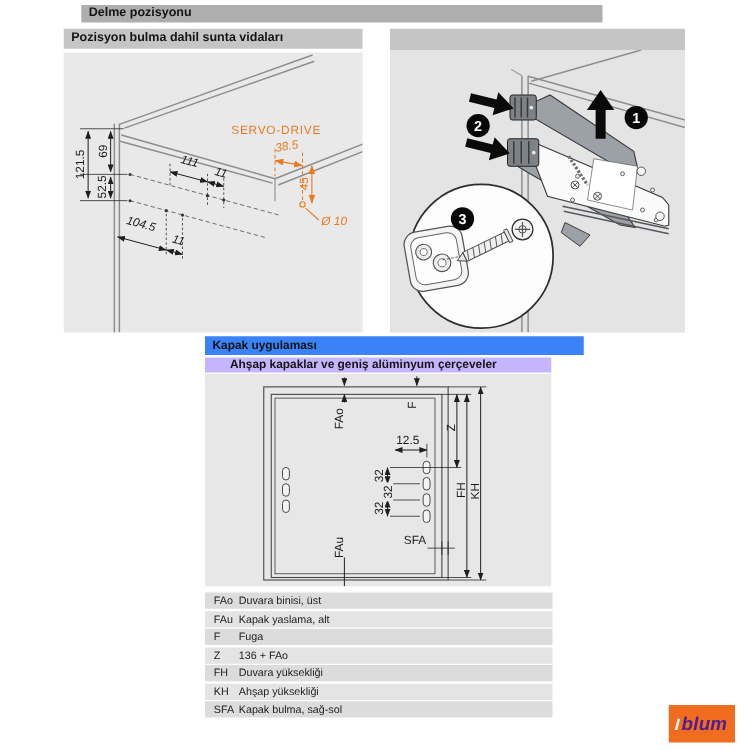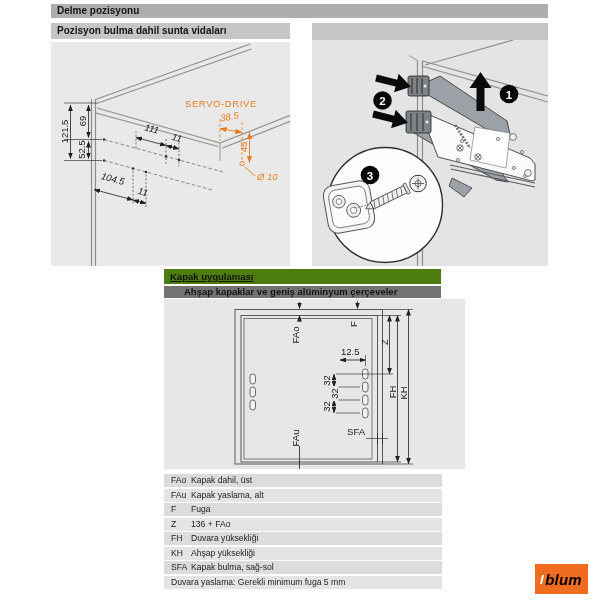--- a/index.html
+++ b/index.html
@@ -1,36 +1,36 @@
 <!DOCTYPE html>
 <html><head>
 <meta charset="utf-8">
 <style>
   html,body{margin:0;padding:0;}
   body{width:600px;height:600px;position:relative;background:#ffffff;
        font-family:"Liberation Sans",sans-serif;overflow:hidden;}
   .abs{position:absolute;}
   .bar{background:#aeaeae;color:#141414;font-weight:bold;font-size:10px;
        line-height:14px;padding-left:6px;box-sizing:border-box;}
-  #bar-title{left:51px;top:4px;width:497px;height:14px;}
+  #bar-title{left:65px;top:4px;width:417px;height:14px;}
   #bar-sub-left{left:51px;top:23px;width:239px;height:16px;background:#c5c5c5;line-height:16px;}
   #bar-sub-right{left:312px;top:23px;width:236px;height:17px;background:#c5c5c5;}
   #panel-left{left:51px;top:42px;width:239px;height:224px;background:#e9e9e9;}
   #panel-right{left:312px;top:40px;width:236px;height:226px;background:#e4e4e4;}
-  #bar-app{left:164px;top:269px;width:277px;height:15px;background:#4d7c0f;line-height:15px;font-size:9.5px;text-decoration:underline;}
-  #bar-app-sub{left:164px;top:286px;width:277px;height:12px;background:#737373;line-height:12px;font-size:9.5px;padding-left:20px;}
-  #panel-mid{left:164px;top:299px;width:277px;height:170px;background:#e7e7e7;padding-left:24px;}
+  #bar-app{left:164px;top:269px;width:303px;height:15px;background:#3b82f6;line-height:15px;font-size:9.5px;}
+  #bar-app-sub{left:164px;top:286px;width:277px;height:12px;background:#c4b5fd;line-height:12px;font-size:9.5px;padding-left:20px;}
+  #panel-mid{left:164px;top:299px;width:277px;height:170px;background:#e7e7e7;}
   #legend{left:164px;top:474px;width:278px;}
   .lrow{position:relative;height:13px;margin-bottom:1.5px;background:#dcdcdc;
         font-size:8.6px;line-height:13.5px;color:#222;}
   .lrow:nth-child(even){background:#e4e4e4;}
   .lrow .k{position:absolute;left:7px;}
   .lrow .d{position:absolute;left:27px;}
   .lrow.full .d{left:7px;}
-  #logo{left:535px;top:564px;width:53px;height:30px;background:#f06c1e;color:#000000;
+  #logo{left:535px;top:564px;width:53px;height:30px;background:#f06c1e;color:#4c1d95;
         display:flex;align-items:center;justify-content:center;
         font-weight:bold;font-style:italic;font-size:15px;letter-spacing:.2px;}
   #logo .mark{display:inline-block;width:2px;height:9px;background:#fff;
         transform:skewX(-14deg);margin-right:2px;}
   svg{display:block;}
   svg text{font-family:"Liberation Sans",sans-serif;}
   .e{stroke:#8d8d8d;stroke-width:1.2;fill:none;}
   .e2{stroke:#8d8d8d;stroke-width:.9;fill:none;}
   .dim{stroke:#1f1f1f;stroke-width:.8;fill:none;}
   .thin{stroke:#1f1f1f;stroke-width:.6;fill:none;}
@@ -262,21 +262,21 @@
 
     <text class="dt" x="177" y="136" text-anchor="end" font-size="9">SFA</text>
     <path class="thin" d="M178,139.5 H200 M189.5,134 V145 M194.5,134 V145"></path>
   </g>
 </svg>
 </div>
 
 <div id="legend" class="abs">
   <div class="lrow">
     <span class="k">FAo</span>
-    <span class="d">Kapak dahil, üst</span>
+    <span class="d">Duvara binisi, üst</span>
   </div>
   <div class="lrow">
     <span class="k">FAu</span>
     <span class="d">Kapak yaslama, alt</span>
   </div>
   <div class="lrow">
     <span class="k">F</span>
     <span class="d">Fuga</span>
   </div>
   <div class="lrow">
@@ -287,22 +287,19 @@
     <span class="k">FH</span>
     <span class="d">Duvara yüksekliği</span>
   </div>
   <div class="lrow">
     <span class="k">KH</span>
     <span class="d">Ahşap yüksekliği</span>
   </div>
   <div class="lrow">
     <span class="k">SFA</span>
     <span class="d">Kapak bulma, sağ-sol</span>
-  </div>
-  <div class="lrow full">
-    <span class="d">Duvara yaslama: Gerekli minimum fuga 5 mm</span>
   </div>
 </div>
 
 <div id="logo" class="abs">
   <span class="mark"></span>
   <span>blum</span>
 </div>
 
 </body></html>

